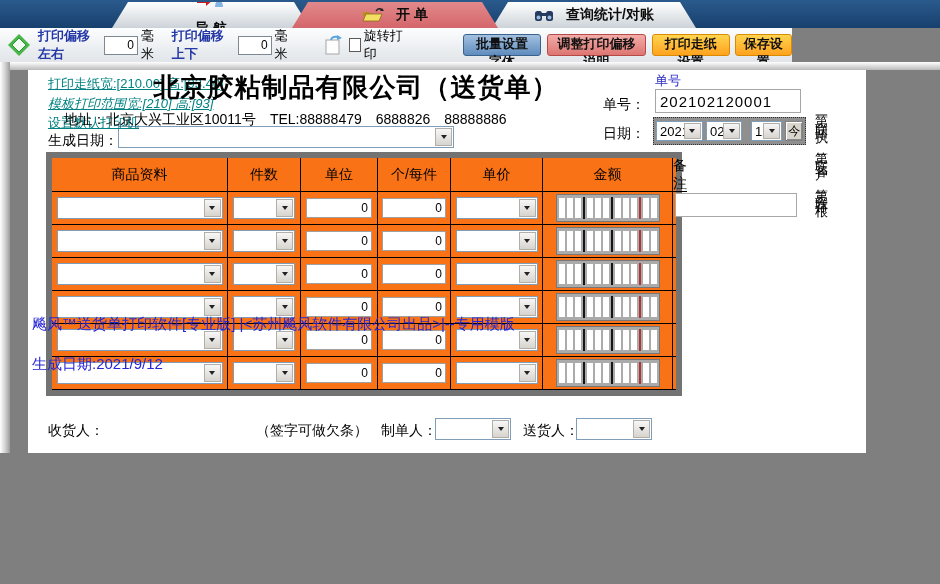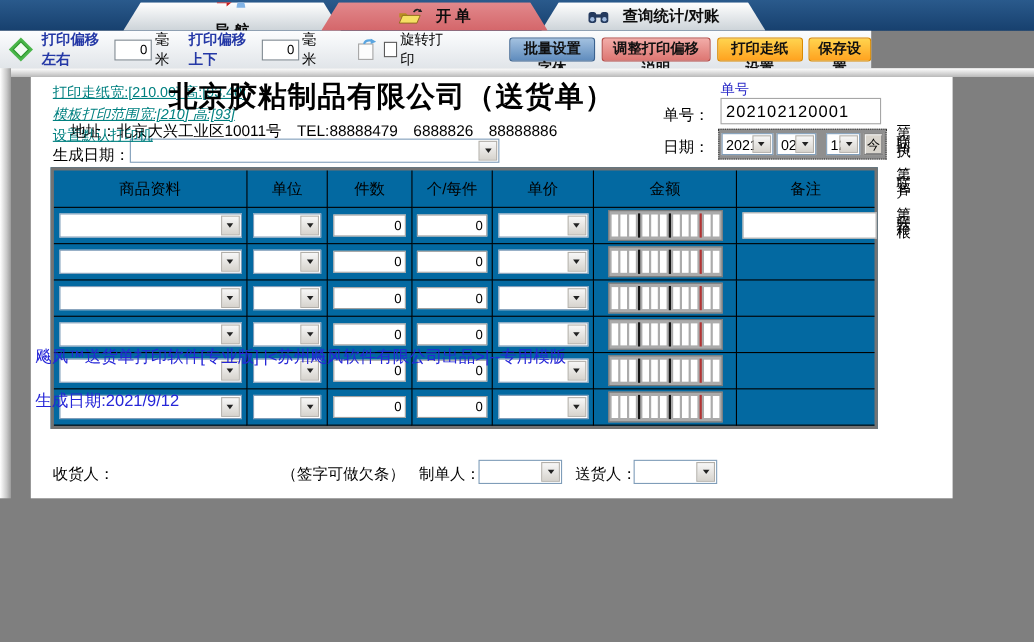--- a/index.html
+++ b/index.html
@@ -65,22 +65,22 @@
     display:flex;align-items:center;justify-content:center;}
   .arr{width:0;height:0;border-left:3px solid transparent;border-right:3px solid transparent;
     border-top:4px solid #222;}
   #customer-combo{position:absolute;left:90px;top:56px;width:336px;height:22px;}
   .dsel{height:20px;}
   #date-year{width:48px;} #date-month{width:37px;} #date-day{width:32px;margin-left:6px;}
   #today-btn{width:18px;height:20px;background:#d9d5cd;border:1px solid #808080;
     box-shadow:inset 1px 1px #fff, inset -1px -1px #8a8a8a;
     font:12px "Liberation Sans","DejaVu Sans",sans-serif;padding:0;cursor:pointer;}
   
-  #dtable{position:absolute;left:18px;top:82px;width:752px;background:#0369a1;
-    border:3px solid #737373;box-sizing:border-box;z-index:1;}
+  #dtable{position:absolute;left:18px;top:82px;width:636px;background:#f97316;
+    border:6px solid #737373;box-sizing:border-box;z-index:1;}
   .thead,.trow{display:grid;grid-template-columns:176px 73px 77px 73px 92px 130px auto;}
   .thead>div{height:33px;border-right:1px solid #000;border-bottom:1px solid #000;
     display:flex;align-items:center;justify-content:center;font-size:14px;}
   .thead>div:last-child{border-right:none;}
   .trow>div{height:32px;border-right:1px solid #000;border-bottom:1px solid #000;
     display:flex;align-items:center;justify-content:center;}
   .trow>div:last-child{border-right:none;}
   .combo.prod{width:166px;height:22px;}
   .combo.unit{width:62px;height:22px;}
   .combo.price{width:82px;height:22px;}
@@ -222,22 +222,22 @@
   <span id="customer-label">生成日期：</span>
   <div class="combo" id="customer-combo">
     <span class="dd">
         <i class="arr"></i>
       </span>
   </div>
 
   <div id="dtable">
     <div class="thead">
       <div>商品资料</div>
+      <div>件数</div>
       <div>单位</div>
-      <div>件数</div>
       <div>个/每件</div>
       <div>单价</div>
       <div>金额</div>
       <div>备注</div>
     </div>
     <div id="tbody">
   <div class="trow">
     <div>
       <div class="combo prod">
         <span class="dd">

